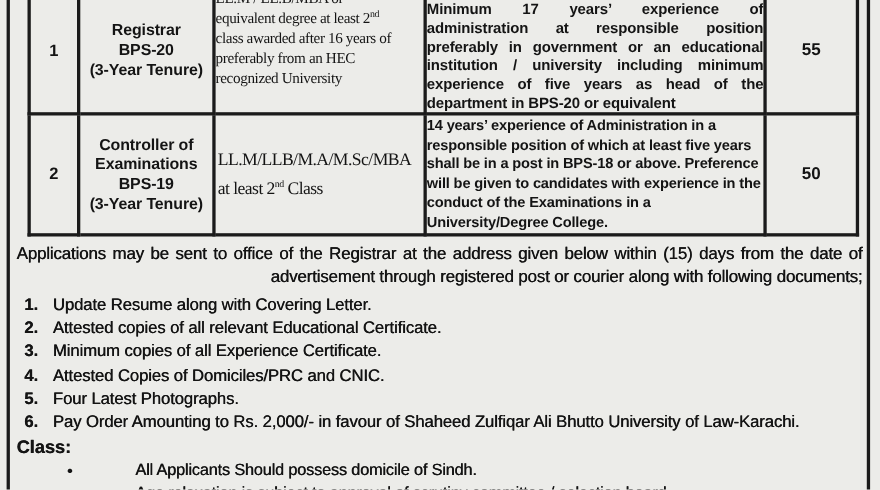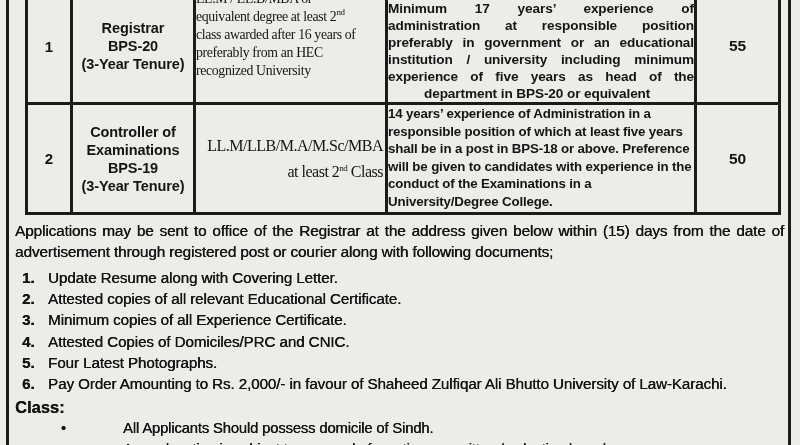--- a/index.html
+++ b/index.html
@@ -25,38 +25,38 @@
   tr.r2{height:110px;}
   td.c-sr{text-align:center;font-weight:bold;font-size:15px;vertical-align:middle;}
   td.c-pos{text-align:center;font-weight:bold;font-size:14.5px;line-height:18px;vertical-align:middle;letter-spacing:-0.1px;}
   td.c-qual{
     font-family:"Liberation Serif",serif;
     vertical-align:top;padding:10px 2px 2px 6px;
     font-size:13.8px;letter-spacing:-0.35px;line-height:18px;
   }
   td.c-qual .ln{white-space:nowrap;}
   td.c-qual.q2{
-    vertical-align:middle;text-align:right;padding:0 2px;
+    vertical-align:middle;text-align:left;padding:0 2px;
     font-size:16px;letter-spacing:-0.5px;line-height:26px;
   }
   sup{font-size:9px;line-height:0;vertical-align:super;font-family:Liberation Serif, serif;}
   td.c-exp{vertical-align:top;padding:4px 6px 2px 6px;}
   td.c-exp.exp1 .jl{
     font-weight:bold;font-size:13.6px;line-height:16.9px;letter-spacing:-0.1px;
     text-align:justify;text-align-last:justify;
   }
   td.c-exp.exp1{padding-top:11px;}
-  td.c-exp.exp1 .jl.last{text-align:center;text-align-last:left;padding-left:36px;}
+  td.c-exp.exp1 .jl.last{text-align:center;text-align-last:left;}
   td.c-exp.exp2 .nl{
     font-size:13.3px;line-height:17.5px;letter-spacing:-0.15px;white-space:nowrap;font-weight:bold;
   }
   td.c-age{text-align:center;font-weight:bold;font-size:15.5px;vertical-align:middle;}
   
   .body-text{margin:6px 4px 0 6px;text-shadow:0.35px 0 0 currentColor;}
-  .intro .il{font-size:15.4px;line-height:20.6px;letter-spacing:-0.15px;}
+  .intro .il{font-size:15.4px;line-height:20.6px;letter-spacing:-0.15px;text-align:right;}
   .intro .il.j1{text-align:justify;text-align-last:justify;white-space:nowrap;}
   .olist{margin-top:4px;}
   .olist .li{display:flex;font-size:15.2px;line-height:21.3px;letter-spacing:-0.1px;}
   .olist .num{width:22px;padding-left:7px;font-weight:bold;flex:none;}
   .olist .txt{flex:1;padding-left:4px;}
   .note-label{font-size:16.5px;font-weight:bold;line-height:22px;margin-top:2px;}
   .ulist .li{display:flex;font-size:14.8px;line-height:20.5px;letter-spacing:-0.15px;}
   .ulist .blt{width:24px;margin-left:46px;flex:none;font-size:14px;}
   .ulist .txt{flex:1;white-space:nowrap;margin-left:38px;}
 </style>

